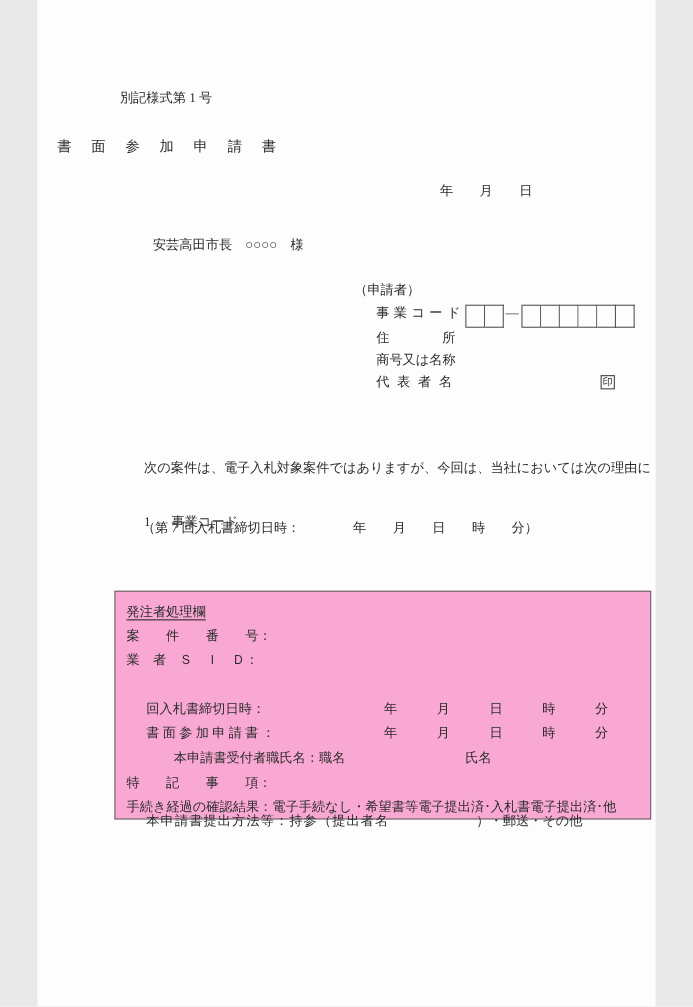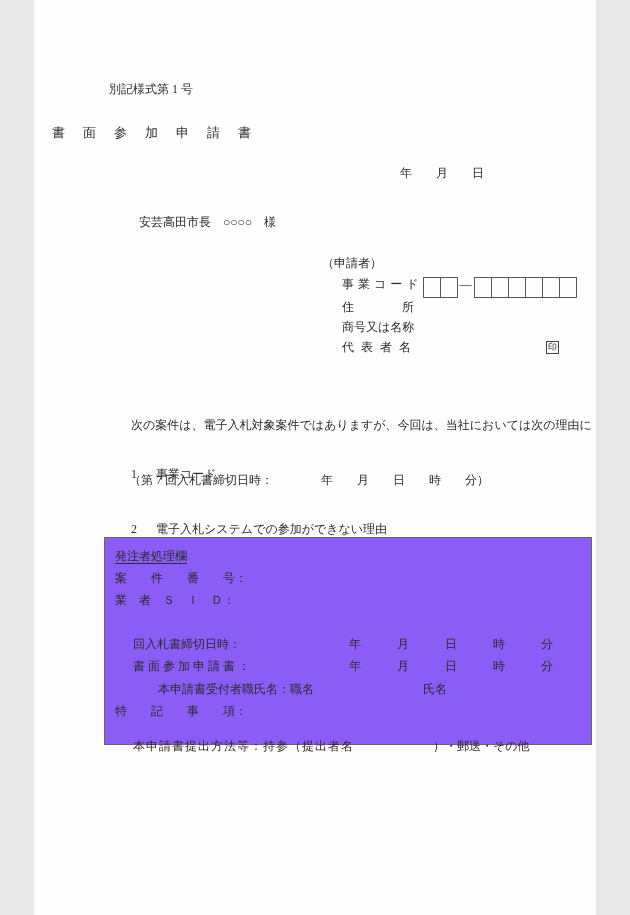--- a/index.html
+++ b/index.html
@@ -18,21 +18,21 @@
   .codewrap { display:flex; }
   .cellgroup { display:inline-flex; }
   .cell { display:inline-block; width:16px; height:19px; border:1px solid #555; background:#fdfdfd; }
   .cell + .cell { border-left:none; }
   .dash { display:inline-block; width:16px; text-align:center; }
   .seal { border:1px solid #444; font-size:9px; line-height:1; padding:1px 1px; display:inline-block; }
   .para div { white-space:pre; line-height:22px; }
   .itemnum { display:inline-block; width:25px; }
   .pbox {
     position:absolute; left:70px; top:537px; width:466px; height:199px;
-    border:1px solid #666; padding:7px 10px 0 10px; background:#8b5cf6;
+    border:1px solid #666; padding:7px 10px 0 10px; background:#f9a8d4;
   }
   .pbox .row { white-space:pre; line-height:22.1px; height:22.1px; }
   .pbox .u { text-decoration:underline; text-underline-offset:3px; }
   .w216 { display:inline-block; width:216px; }
   .w265 { display:inline-block; width:265px;margin-left:25px; }
   .w300 { display:inline-block; width:300px;margin-top:35px; }
 </style>
 </head>
 <body>
 
@@ -70,36 +70,34 @@
   <div class="abs para" style="left:85px;top:383px">
     <div>　次の案件は、電子入札対象案件ではありますが、今回は、当社においては次の理由に</div>
   </div>
 
   <div class="abs" style="left:85px;top:451px">
     <span class="itemnum">1</span><span>事業コード</span>
   </div>
 
   <div class="abs" style="left:95px;top:473px">（第 7 回入札書締切日時：　　　　年　　月　　日　　時　　分）</div>
 
-  <div class="abs" style="left:85px;top:506px">
-    <span class="itemnum">2</span><span>電子入札システムでの参加ができない理由</span>
-  </div>
 
   <div class="pbox">
     <div class="row"><span class="u">発注者処理欄</span></div>
     <div class="row">案　　件　　番　　号：</div>
     <div class="row">業　者　Ｓ　Ｉ　Ｄ：</div>
     <div class="row">
       <span class="w216">回入札書締切日時：</span><span>年　　　月　　　日　　　時　　　分</span>
     </div>
     <div class="row">
       <span class="w216 ls3">書面参加申請書：</span><span>年　　　月　　　日　　　時　　　分</span>
     </div>
     <div class="row">
       <span class="w265">本申請書受付者職氏名：職名</span><span>氏名</span>
     </div>
     <div class="row">
       <span class="w300 ls1">本申請書提出方法等：持参（提出者名</span><span>）・郵送・その他</span>
     </div>
     <div class="row">特　　記　　事　　項：</div>
+    <div class="row">手続き経過の確認結果：電子手続なし・希望書等電子提出済･入札書電子提出済･他</div>
   </div>
 
 </div>
 
 </body></html>

